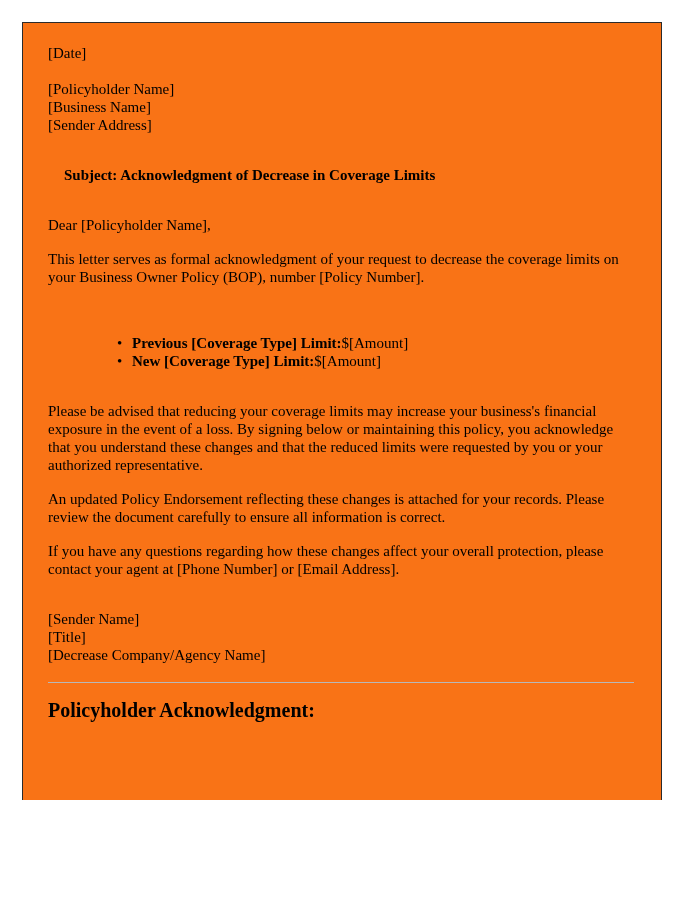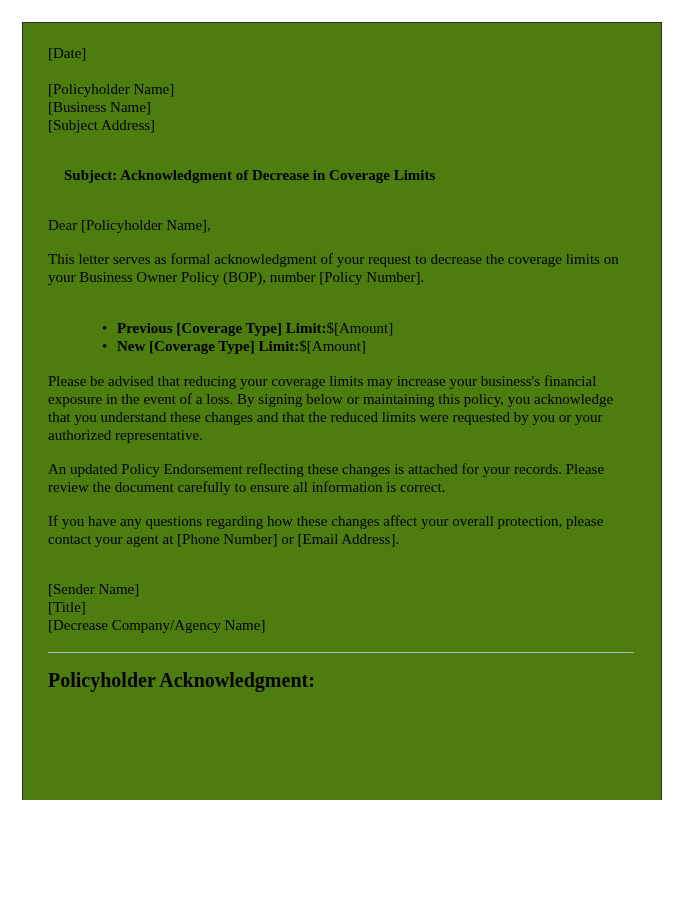--- a/index.html
+++ b/index.html
@@ -18,21 +18,21 @@
   }
 
   
   #page-sheet {
     position: absolute;
     left: 22px;
     top: 22px;
     width: 640px;
     height: 778px;
     box-sizing: border-box;
-    background: #4d7c0f;
+    background: #f97316;
     border-left: 1px solid #2b2b2b;
     border-top: 1px solid #2b2b2b;
     border-right: 1px solid #2b2b2b;
     border-bottom: none;
   }
 
   #doc-body {
     position: absolute;
     left: 25px;
     top: 21px;
@@ -64,21 +64,21 @@
 
   .ack-heading {
     font-size: 20px;
     line-height: 18px;
     font-weight: bold;
     margin: 0;
   }
 
   
   .bullet-list {
-    margin: 1px;
+    margin: 16px;
     padding: 0 0 0 53px;
     list-style: none;
   }
   .bullet-item {
     position: relative;
     margin: 0;
     padding: 0 0 0 15px;
     font-size: 15px;
     line-height: 18px;
   }
@@ -113,21 +113,21 @@
 <div id="page-sheet">
   <div id="doc-body">
 
     <p class="line para">[Date]</p>
 
     <div class="gap-lg"></div>
 
     <div>
       <p class="line para">[Policyholder Name]</p>
       <p class="line para">[Business Name]</p>
-      <p class="line para">[Subject Address]</p>
+      <p class="line para">[Sender Address]</p>
     </div>
 
     <div class="gap-md"></div>
 
     <p class="subject">Subject: Acknowledgment of Decrease in Coverage Limits</p>
 
     <div class="gap-md"></div>
 
     <p class="para">Dear [Policyholder Name],</p>
 

